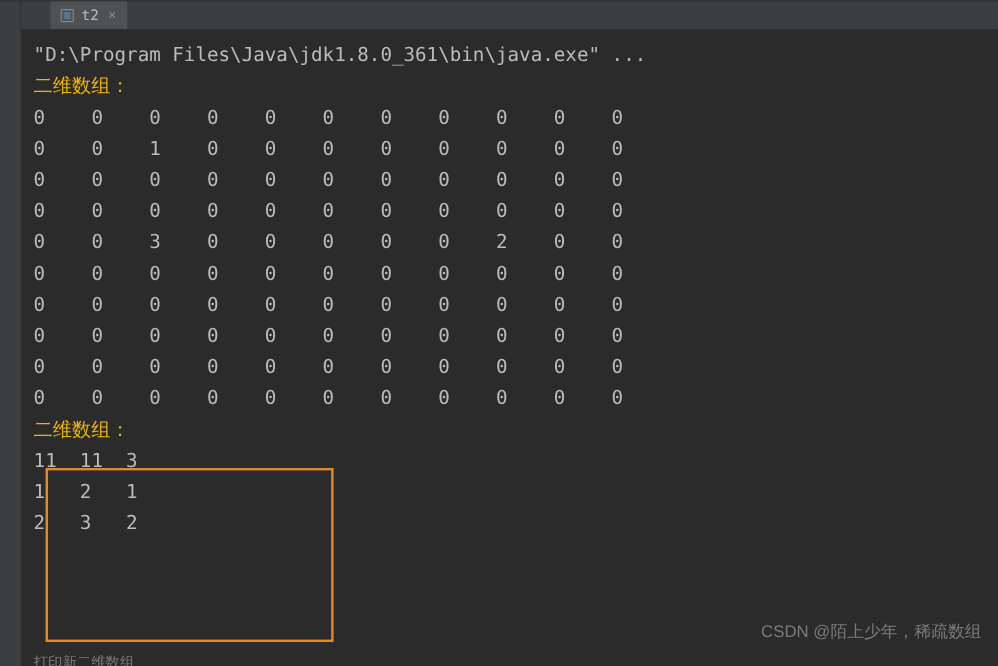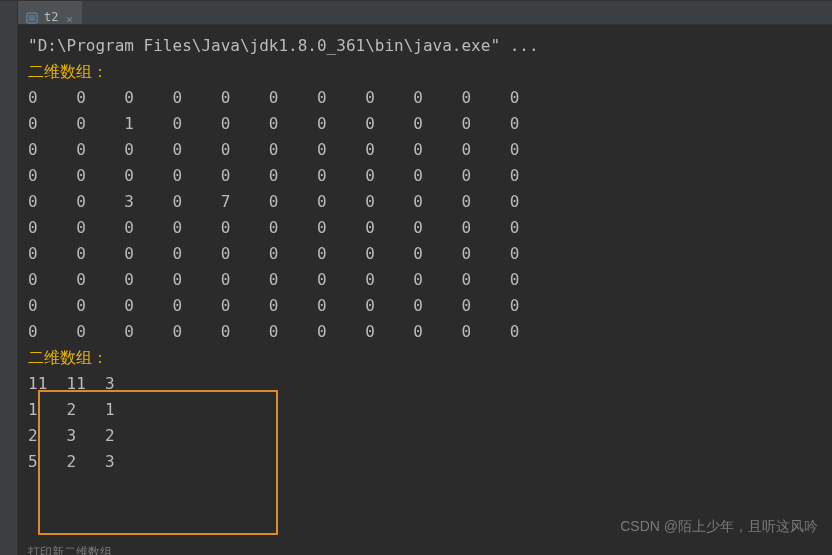--- a/index.html
+++ b/index.html
@@ -27,27 +27,28 @@
     }
     .tab-bar {
       height: 24px;
       background: #3c3f41;
       display: flex;
       align-items: center;
       border-bottom: 1px solid #323232;
     }
     .tab {
       display: flex;
-      align-items: flex-end;
+      align-items: center;
       height: 100%;
       padding: 0 8px;
       background: #4e5254;
       color: #bbbbbb;
       font-size: 12px;
       gap: 6px;
+      margin-left: 24px;
     }
     .tab-icon {
       width: 12px;
       height: 12px;
       display: inline-flex;
       align-items: center;
       justify-content: center;
     }
     .tab-icon svg { display: block; }
     .close-icon {
@@ -117,32 +118,31 @@
   </div>
 
   <div class="console">
     <div class="cmd-line">"D:\Program Files\Java\jdk1.8.0_361\bin\java.exe" ...</div>
     <div class="label-line">二维数组：</div>
     <div id="array2d">
         <div class="matrix-row">0    0    0    0    0    0    0    0    0    0    0</div>
         <div class="matrix-row">0    0    1    0    0    0    0    0    0    0    0</div>
         <div class="matrix-row">0    0    0    0    0    0    0    0    0    0    0</div>
         <div class="matrix-row">0    0    0    0    0    0    0    0    0    0    0</div>
-        <div class="matrix-row">0    0    3    0    7    0    0    0    0    0    0</div>
+        <div class="matrix-row">0    0    3    0    0    0    0    0    2    0    0</div>
         <div class="matrix-row">0    0    0    0    0    0    0    0    0    0    0</div>
         <div class="matrix-row">0    0    0    0    0    0    0    0    0    0    0</div>
         <div class="matrix-row">0    0    0    0    0    0    0    0    0    0    0</div>
         <div class="matrix-row">0    0    0    0    0    0    0    0    0    0    0</div>
         <div class="matrix-row">0    0    0    0    0    0    0    0    0    0    0</div>
       </div>
     <div class="label-line">二维数组：</div>
     <div id="sparse">
         <div class="matrix-row">11  11  3</div>
         <div class="matrix-row">1   2   1</div>
         <div class="matrix-row">2   3   2</div>
-        <div class="matrix-row">5   2   3</div>
       </div>
 
     <div class="highlight-box" style="left: 20px; top: 365px; width: 240px; height: 145px;"></div>
     <div class="footer-cut">打印新二维数组</div>
-    <div class="watermark">CSDN @陌上少年，且听这风吟</div>
+    <div class="watermark">CSDN @陌上少年，稀疏数组</div>
   </div>
 </div>
 
 </body></html>

